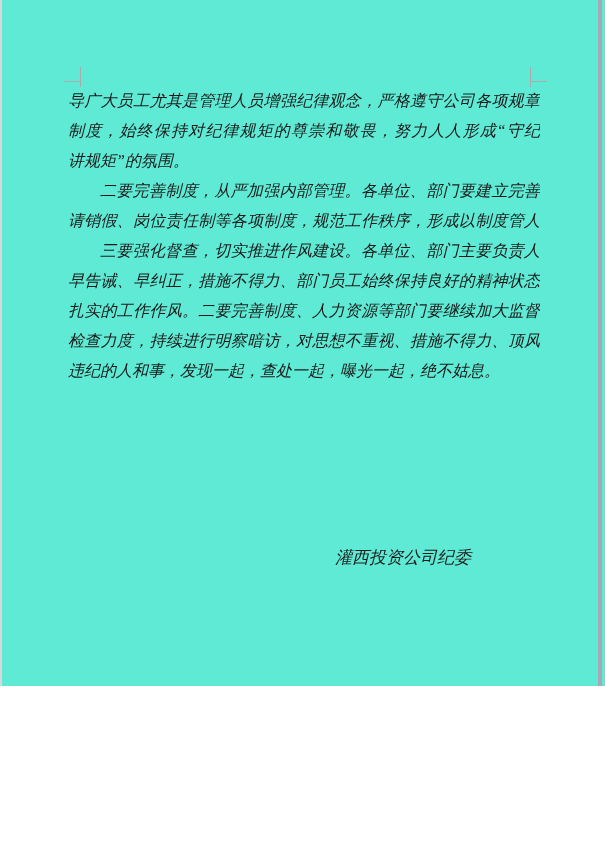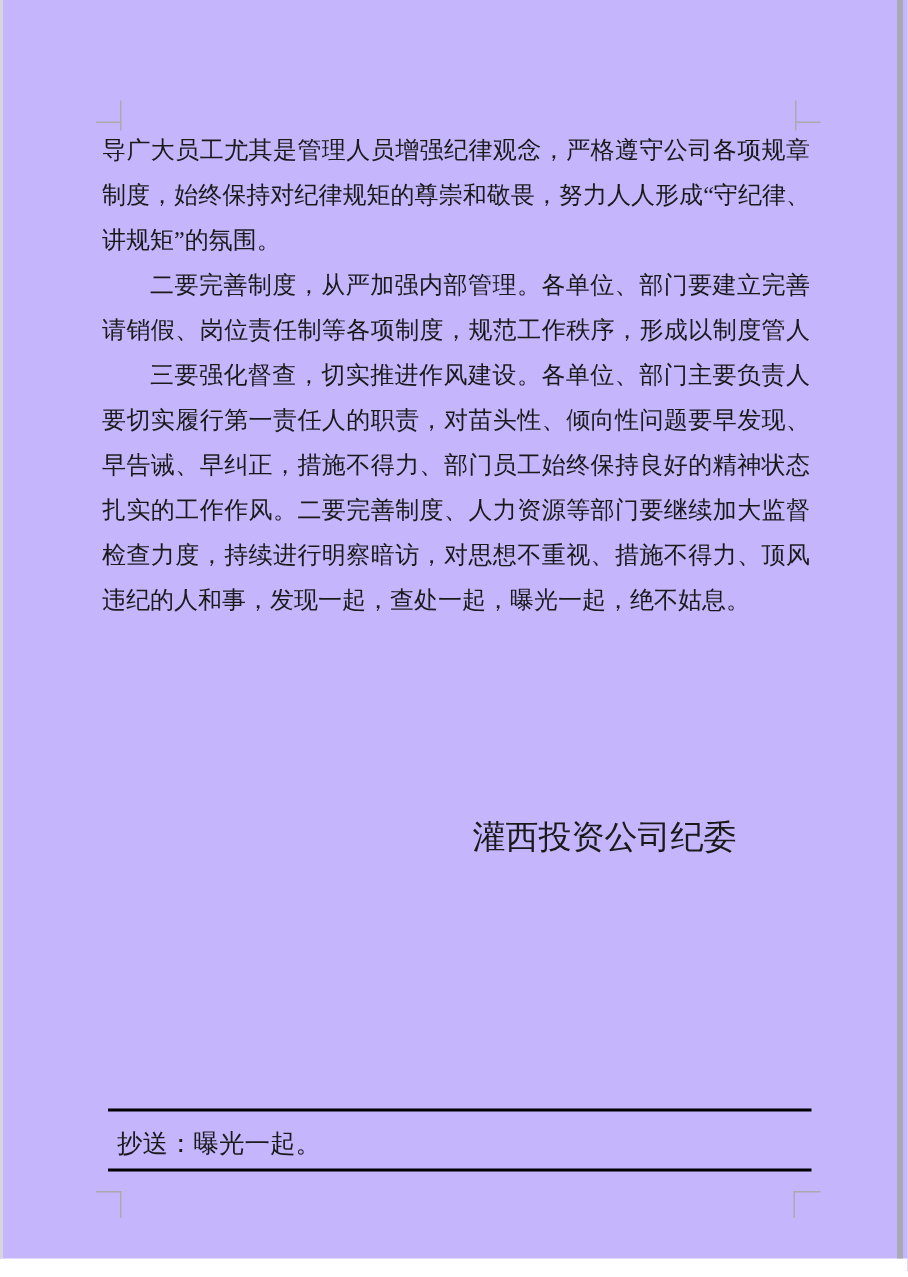--- a/index.html
+++ b/index.html
@@ -3,24 +3,25 @@
 <meta charset="utf-8">
 <style>
   html, body { margin: 0; padding: 0; }
   body {
     width: 605px; height: 851px;
     background: #ffffff;
     font-family: "Liberation Serif", "DejaVu Serif", serif;
   }
   .page {
     position: relative;
-    width: 605px; height: 839px;
-    background: #c4b5fd;
+    width: 605px; height: 686px;
+    background: #5eead4;
     overflow: hidden;
     color: #1a1a1a;
+    font-style: italic;
   }
   
   .edge-left {
     position: absolute; left: 0; top: 0;
     width: 2px; height: 851px;
     background: #d6d6dc;
   }
   .edge-right {
     position: absolute; left: 598px; top: 0;
     width: 4px; height: 851px;
@@ -52,21 +53,21 @@
     text-align-last: justify;
   }
   .line.end { text-align-last: left; }
   .line.ind { padding-left: 32px; }
 
   
   .signature {
     position: absolute;
     left: 203px; top: 541px; width: 400px;
     text-align: center;
-    font-size: 22px;
+    font-size: 17px;
     line-height: 34px;
     color: #1a1a1a;
   }
 
   
   .cc-rule {
     position: absolute;
     left: 72px; width: 469px; height: 0;
     border-top: 2px solid #000000;
   }
@@ -97,21 +98,20 @@
   <div class="mark br-v"></div>
   <div class="mark br-h"></div>
 
   <div class="doc-body">
     <div class="line">导广大员工尤其是管理人员增强纪律观念，严格遵守公司各项规章</div>
     <div class="line">制度，始终保持对纪律规矩的尊崇和敬畏，努力人人形成“守纪律、</div>
     <div class="line end">讲规矩”的氛围。</div>
     <div class="line ind">二要完善制度，从严加强内部管理。各单位、部门要建立完善</div>
     <div class="line">请销假、岗位责任制等各项制度，规范工作秩序，形成以制度管人</div>
     <div class="line ind">三要强化督查，切实推进作风建设。各单位、部门主要负责人</div>
-    <div class="line">要切实履行第一责任人的职责，对苗头性、倾向性问题要早发现、</div>
     <div class="line">早告诫、早纠正，措施不得力、部门员工始终保持良好的精神状态和</div>
     <div class="line">扎实的工作作风。二要完善制度、人力资源等部门要继续加大监督</div>
     <div class="line">检查力度，持续进行明察暗访，对思想不重视、措施不得力、顶风</div>
     <div class="line end">违纪的人和事，发现一起，查处一起，曝光一起，绝不姑息。</div>
   </div>
 
   <div class="signature">
     <div>灌西投资公司纪委</div>
   </div>
 

